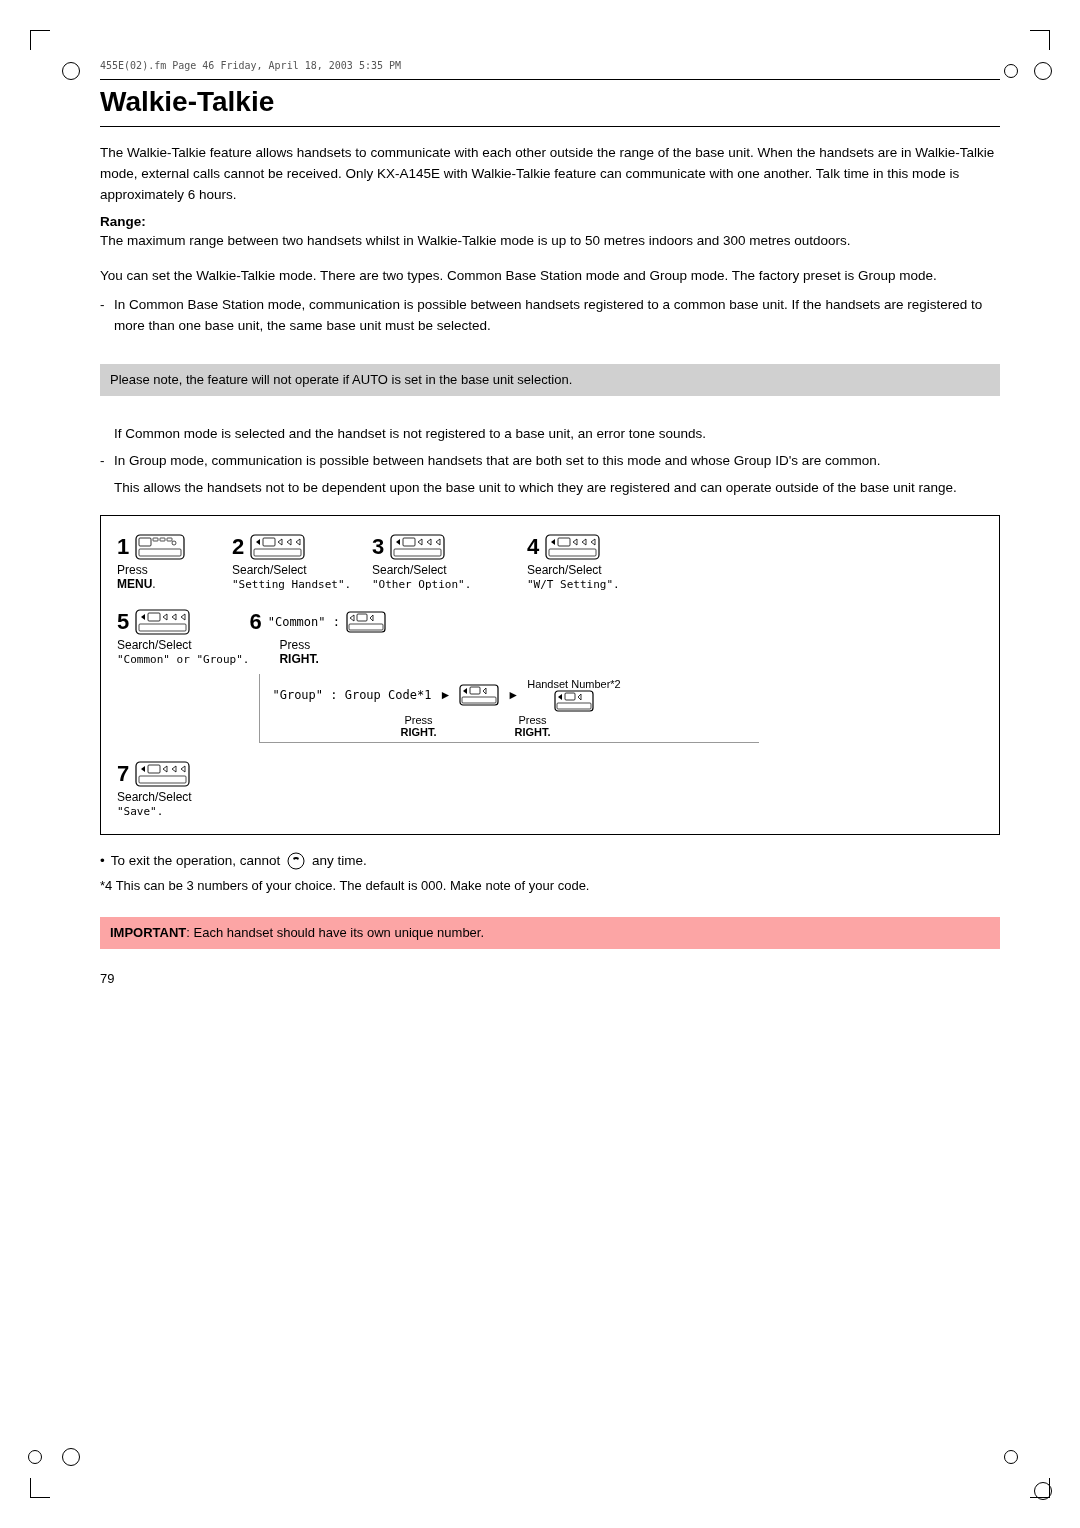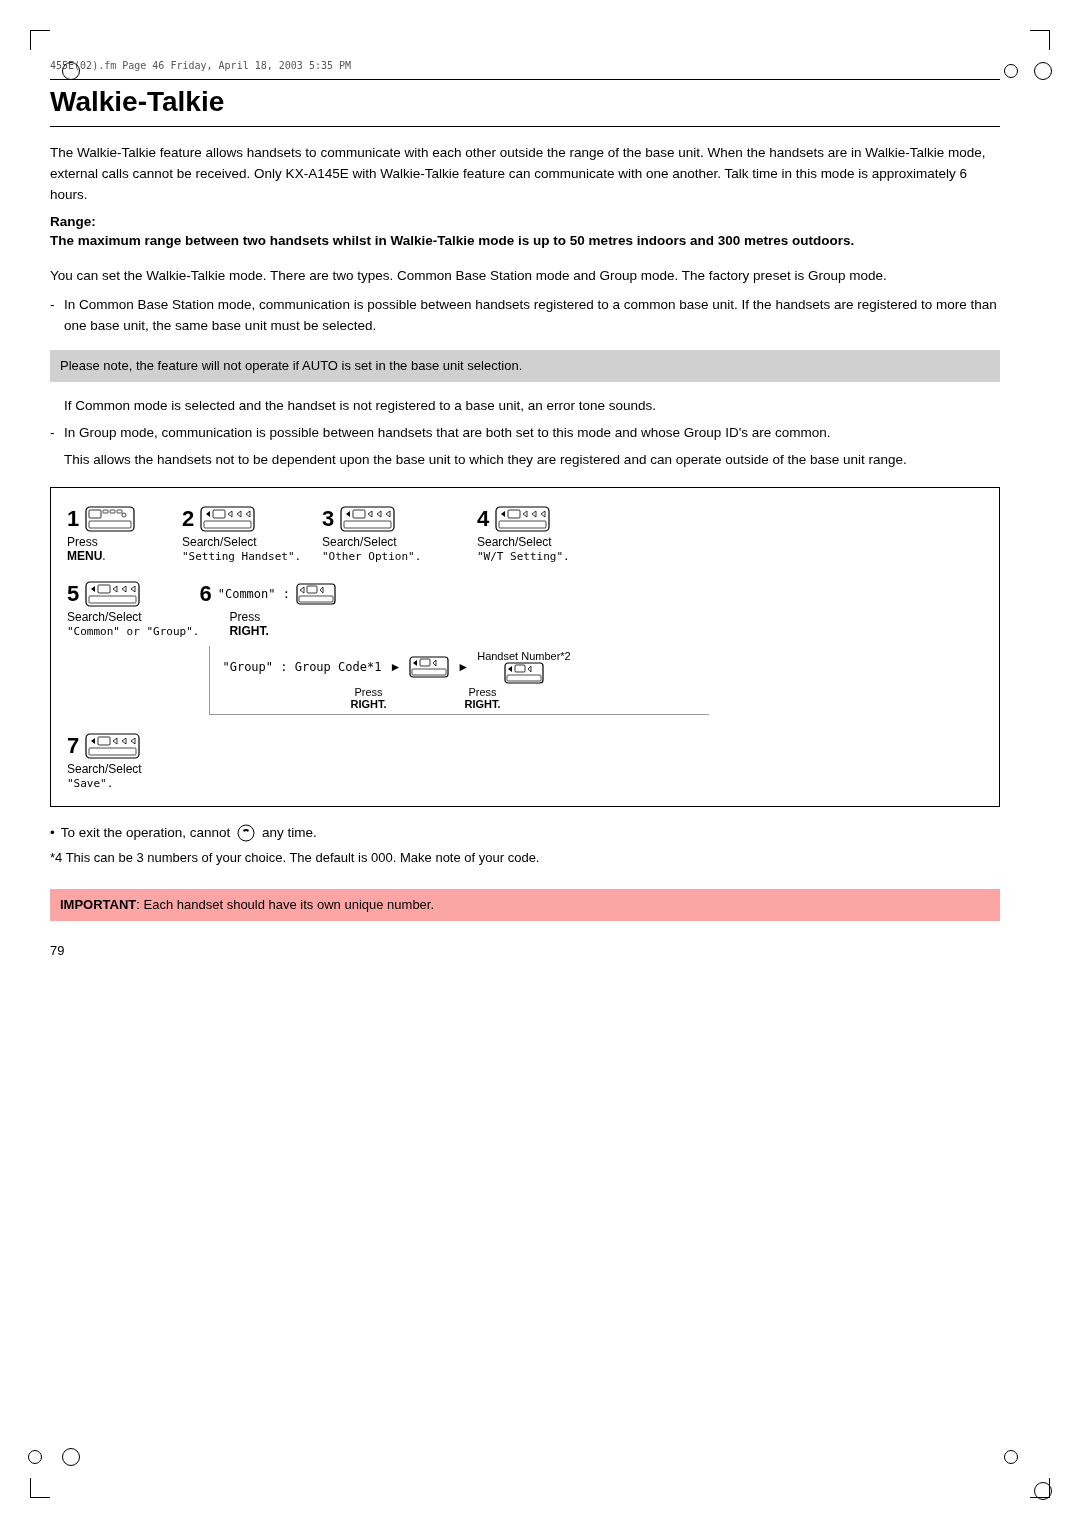--- a/index.html
+++ b/index.html
@@ -9,21 +9,21 @@
       font-size: 14px;
       color: #000000;
       width: 1080px;
       min-height: 1528px;
       position: relative;
     }
 
     .page-container {
       width: 1080px;
       min-height: 1528px;
-      padding: 60px 80px 60px 50px;
+      padding: 60px 80px 60px 100px;
       position: relative;
     }
 
     .file-info {
       font-size: 10px;
       color: #555;
       margin-bottom: 8px;
       font-family: monospace;
     }
 
@@ -46,21 +46,21 @@
       margin-bottom: 8px;
     }
 
     .range-label {
       font-weight: bold;
       font-size: 13.5px;
       margin-bottom: 2px;
     }
 
     .range-value {
-      font-weight: bold;
+      font-weight: normal;
       font-size: 13.5px;
       line-height: 1.55;
       margin-bottom: 14px;
     }
 
     .section-heading {
       display: flex;
       align-items: center;
       font-size: 17px;
       font-weight: bold;
@@ -86,21 +86,21 @@
       content: '-';
       position: absolute;
       left: -14px;
     }
 
     .note-box {
       background: #d0d0d0;
       padding: 6px 10px;
       font-size: 13px;
       line-height: 1.5;
-      margin: 14px 0;
+      margin: 28px 0;
     }
 
     .note-box-important {
       background: #fca5a5;
       padding: 6px 10px;
       font-size: 13px;
       line-height: 1.5;
       margin: 22px 0;
     }
 

